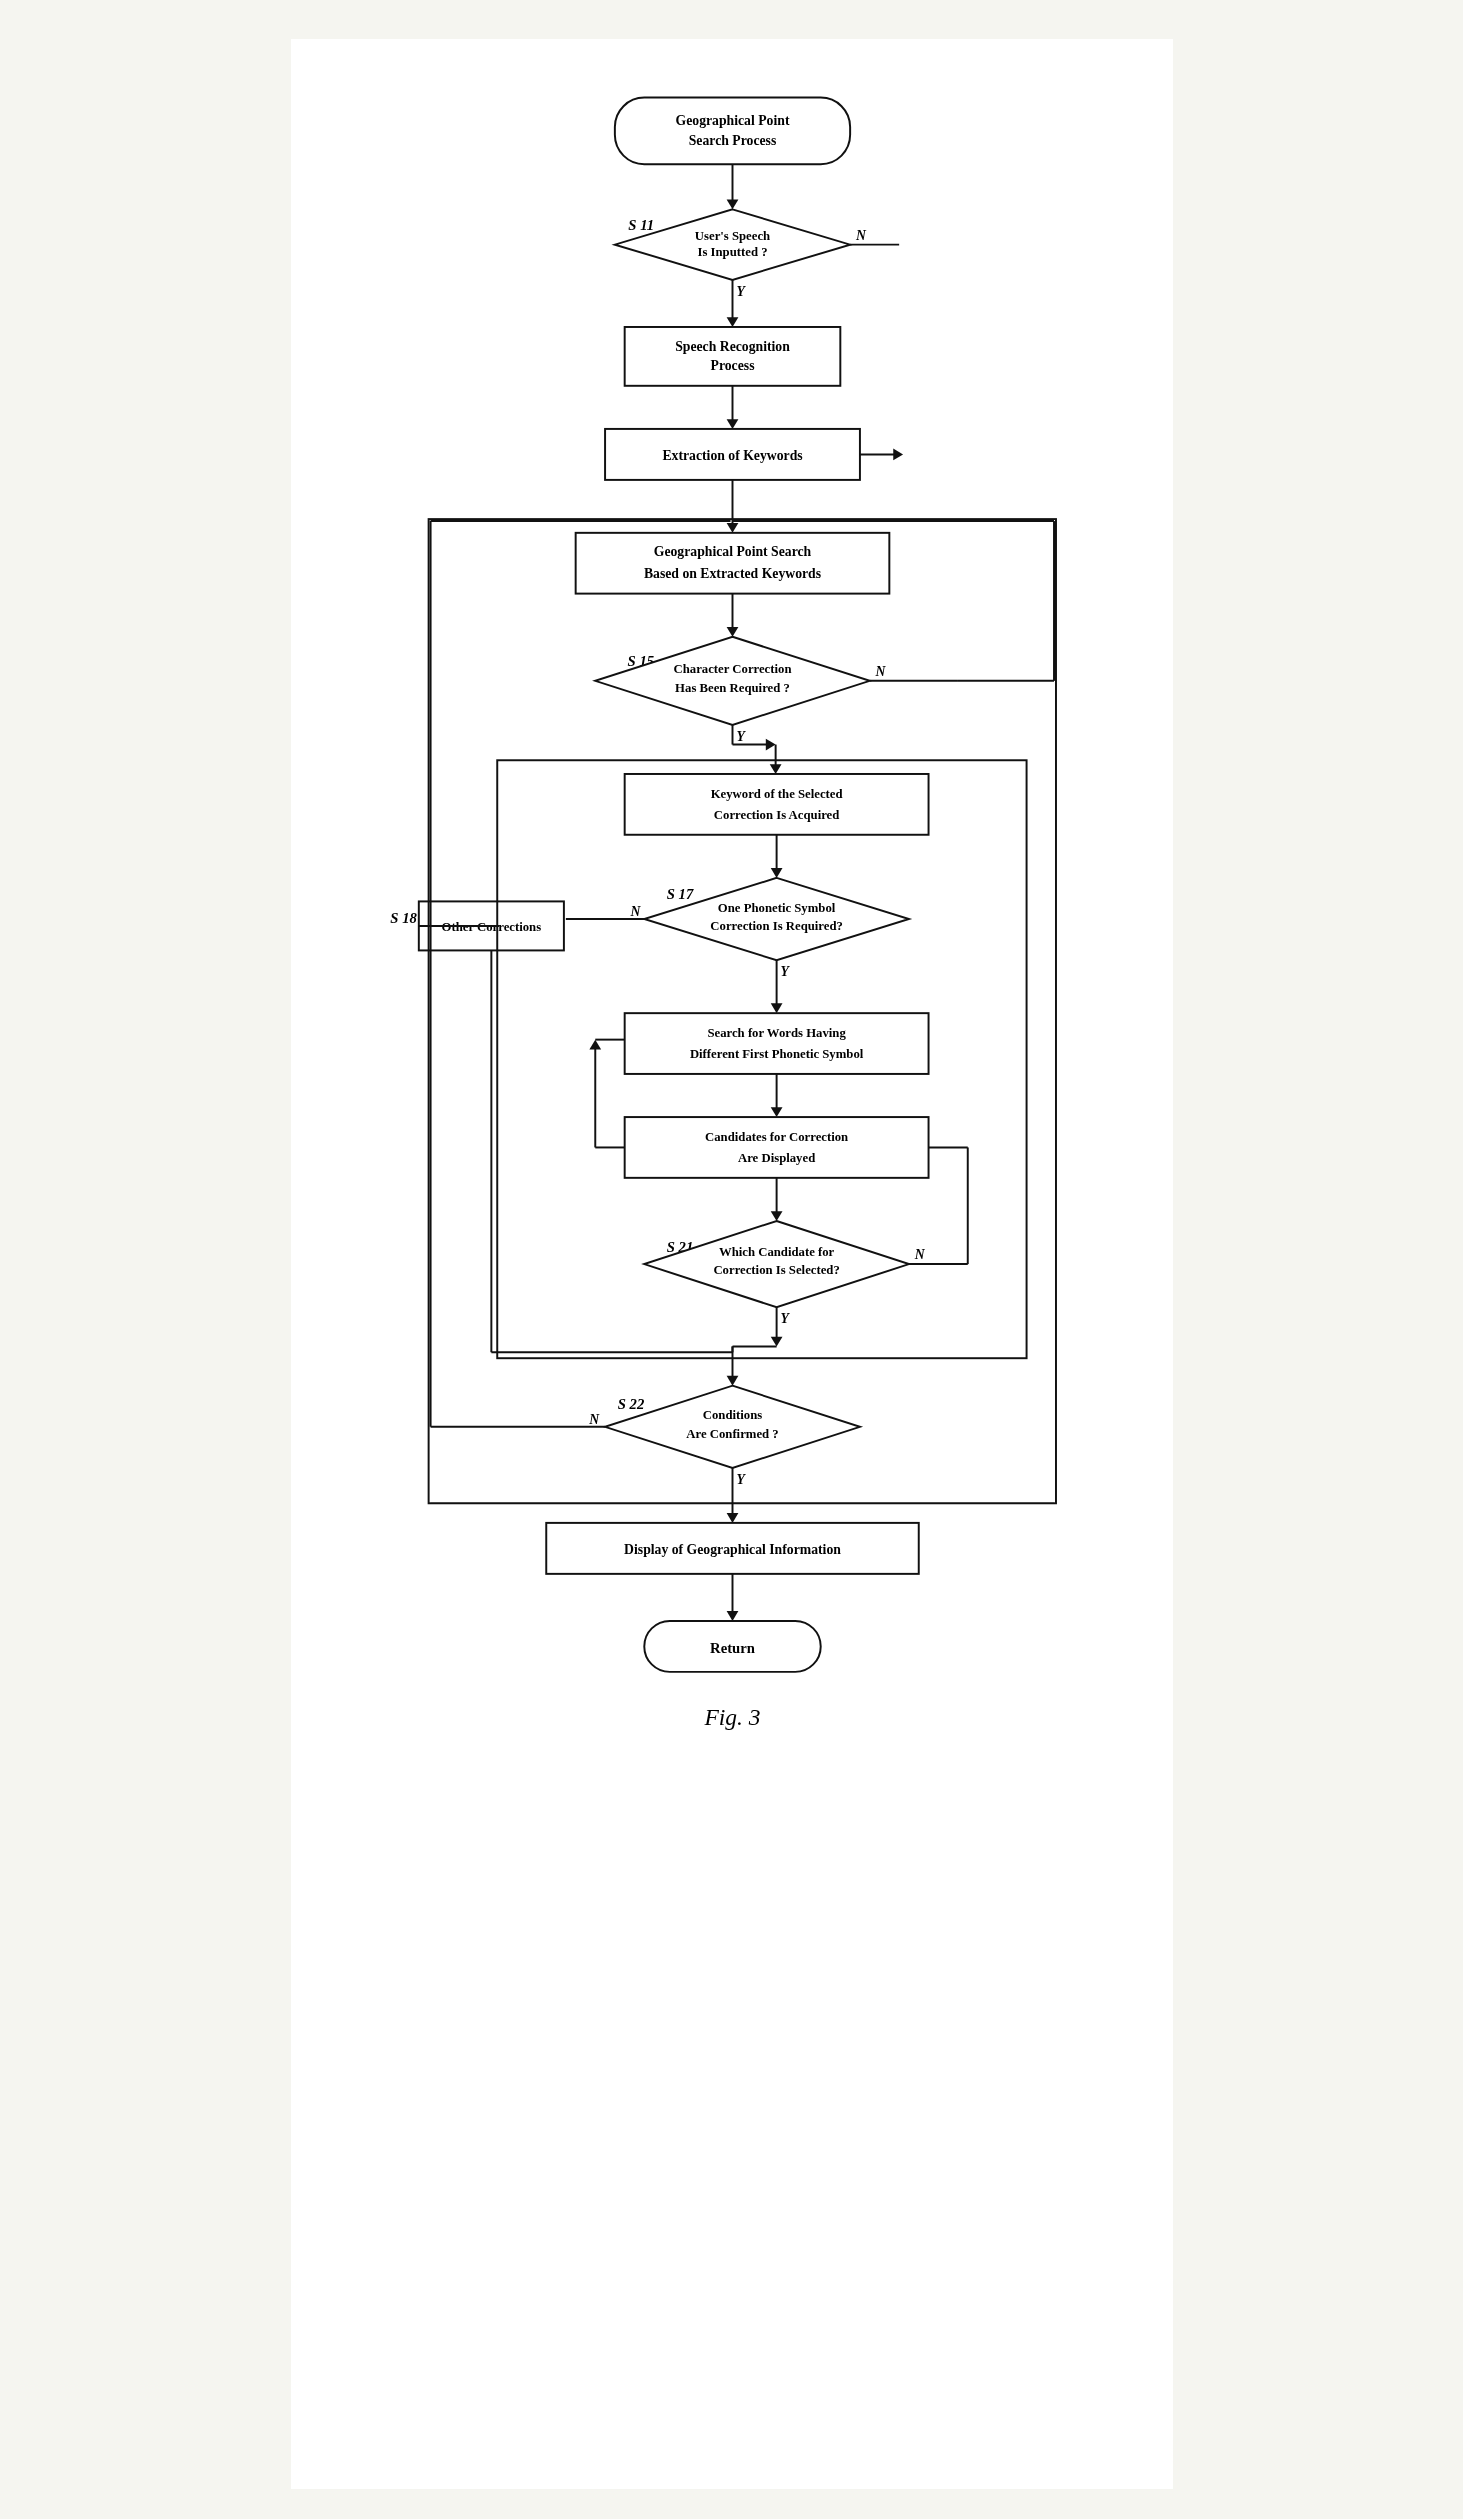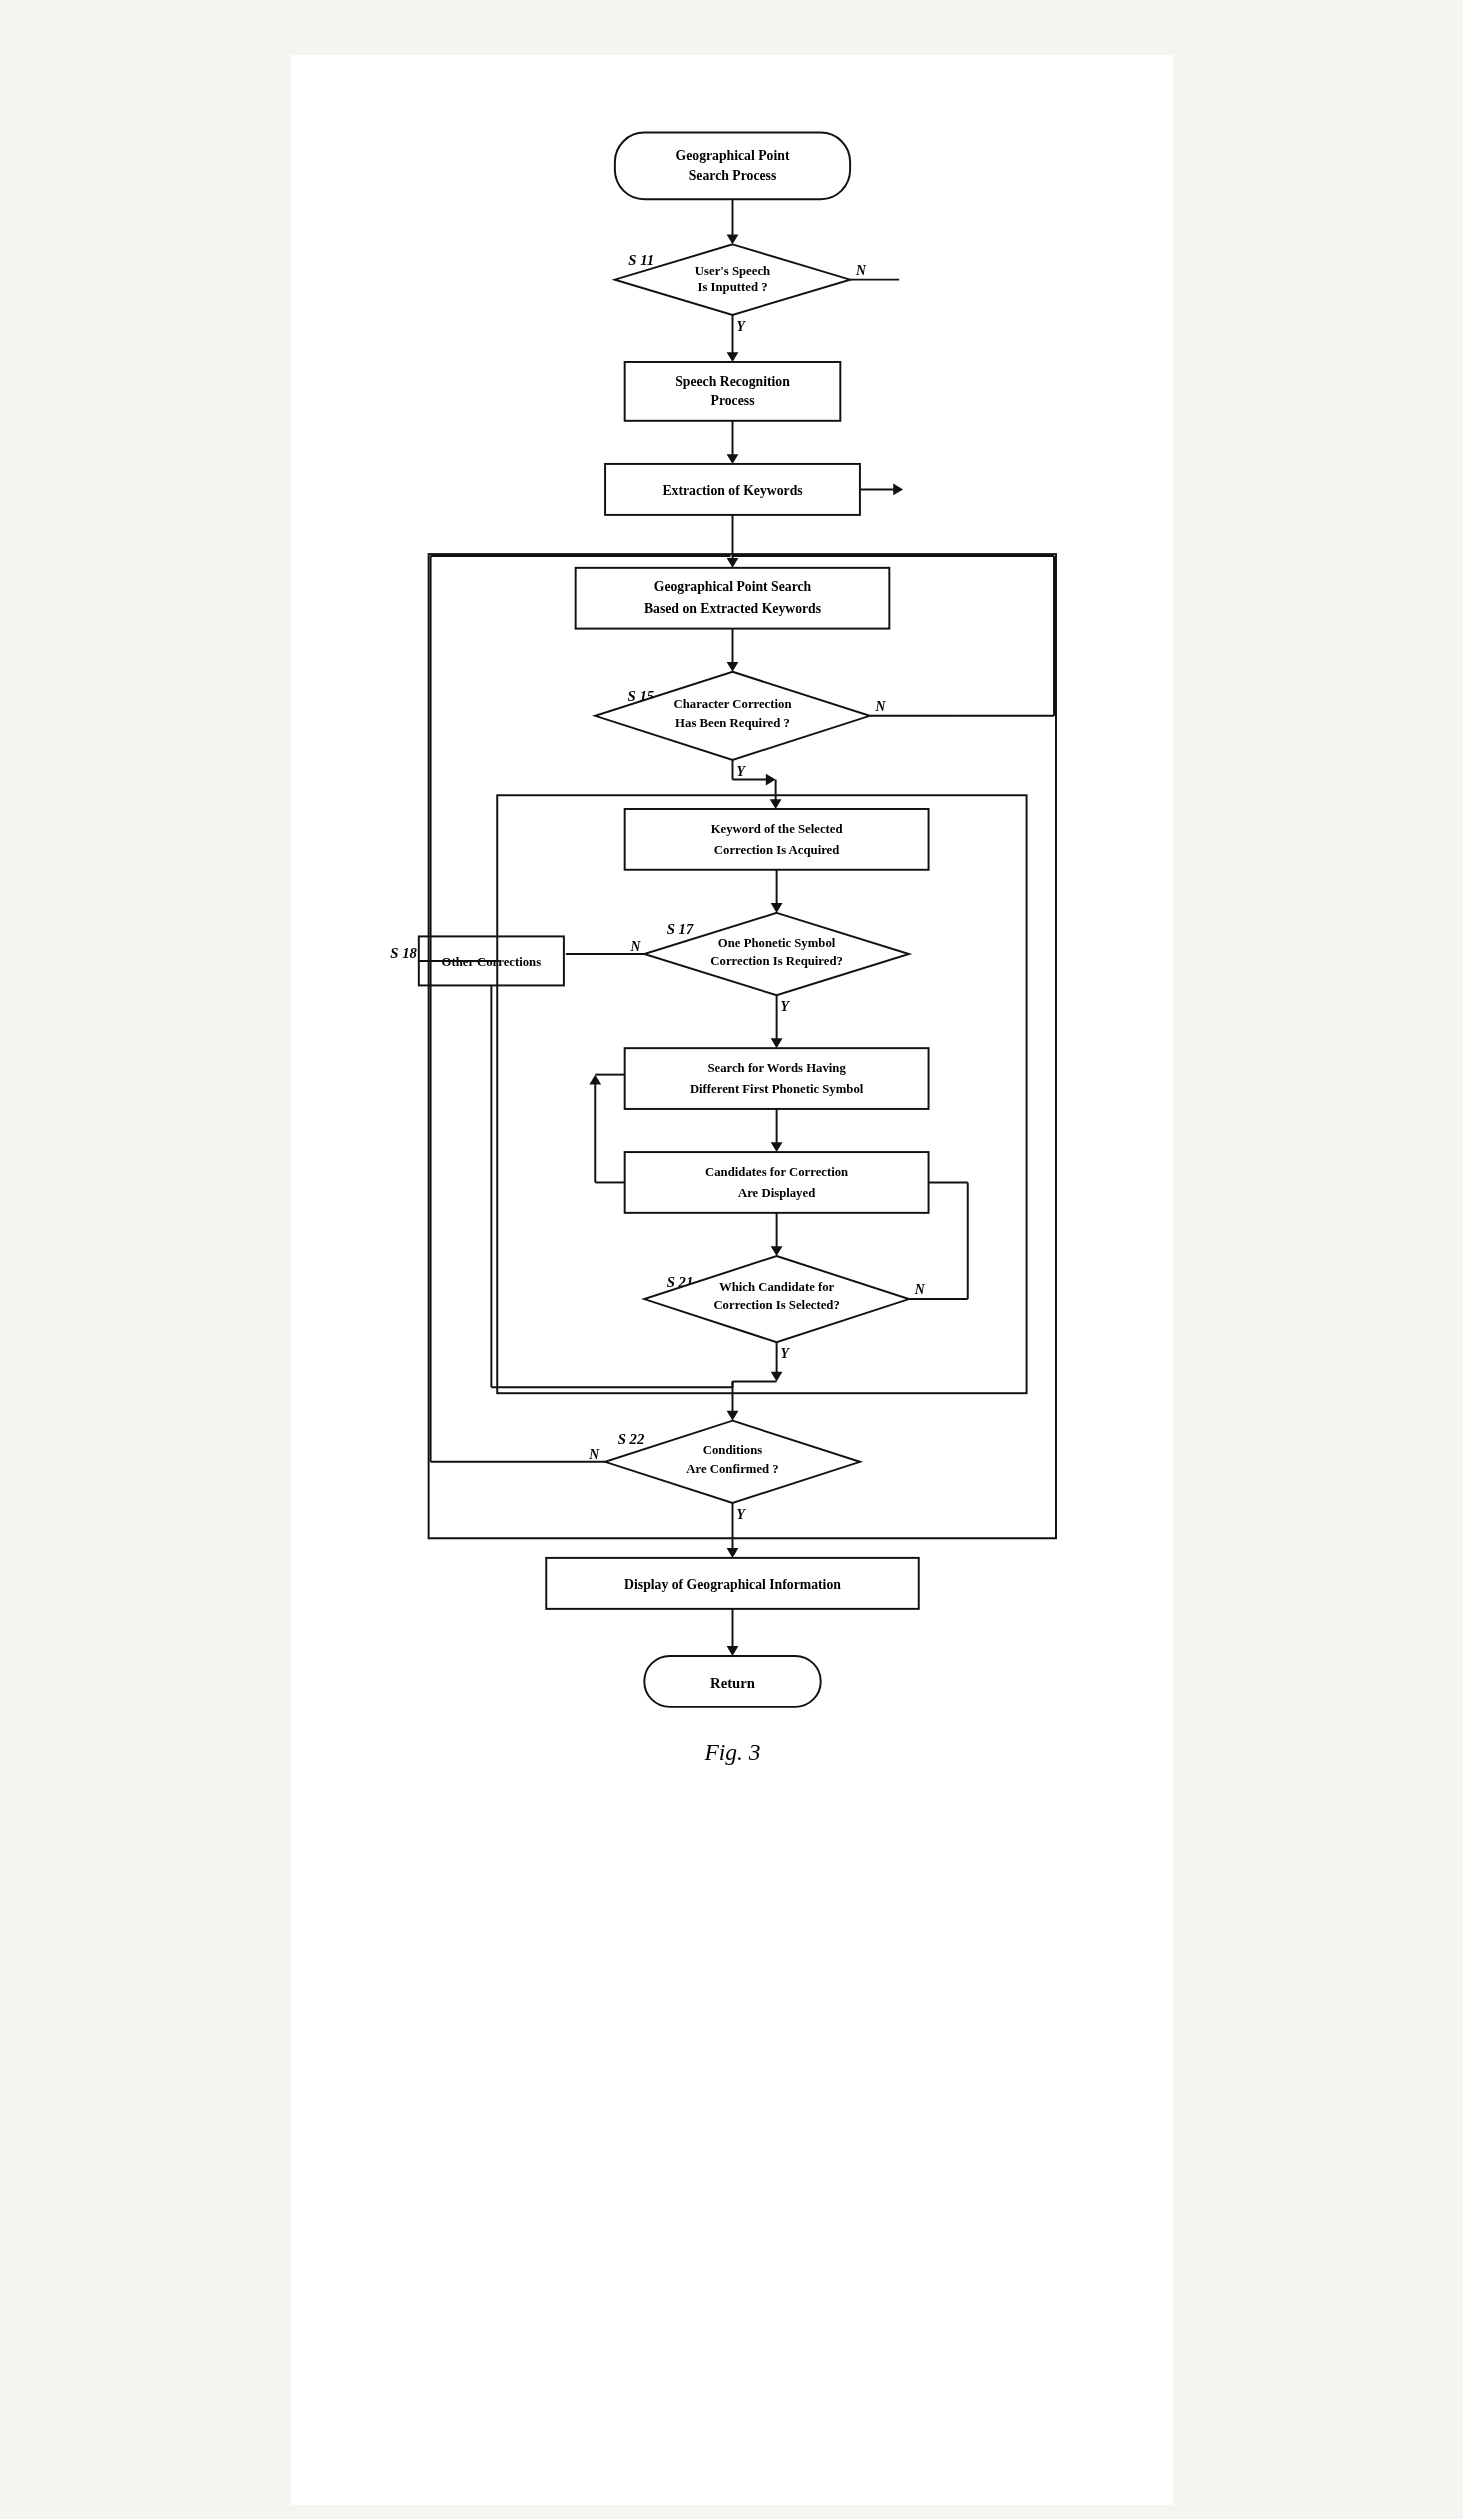--- a/index.html
+++ b/index.html
@@ -9,23 +9,22 @@
       display: flex;
       justify-content: center;
       align-items: flex-start;
       min-height: 2520px;
       padding: 39px 19.6px;
     }
     .page {
       background: #fff;
       width: 882px;
       min-height: 2450px;
-      padding: 58px 59px 59px 59px;
+      padding: 39px 59px 59px 59px;
       position: relative;
-      margin-top: 16px;
     }
 
     
     .flowchart-svg {
       display: block;
       margin: 0 auto;
     }
   </style>
 </head>
 <body>

